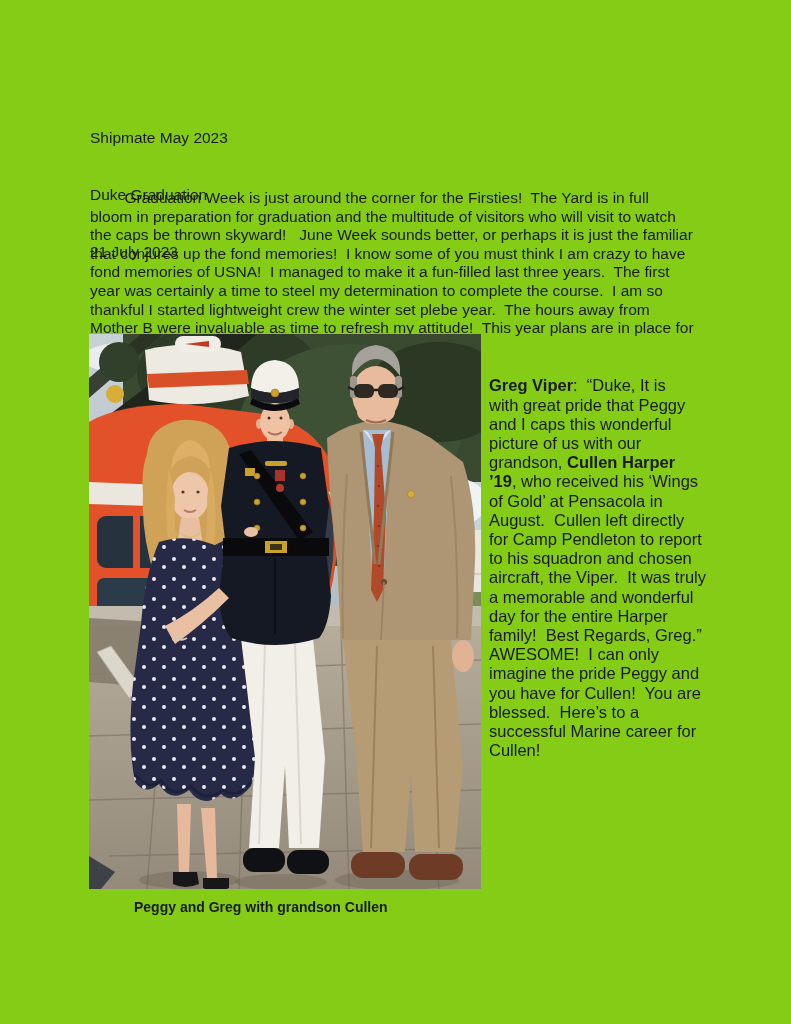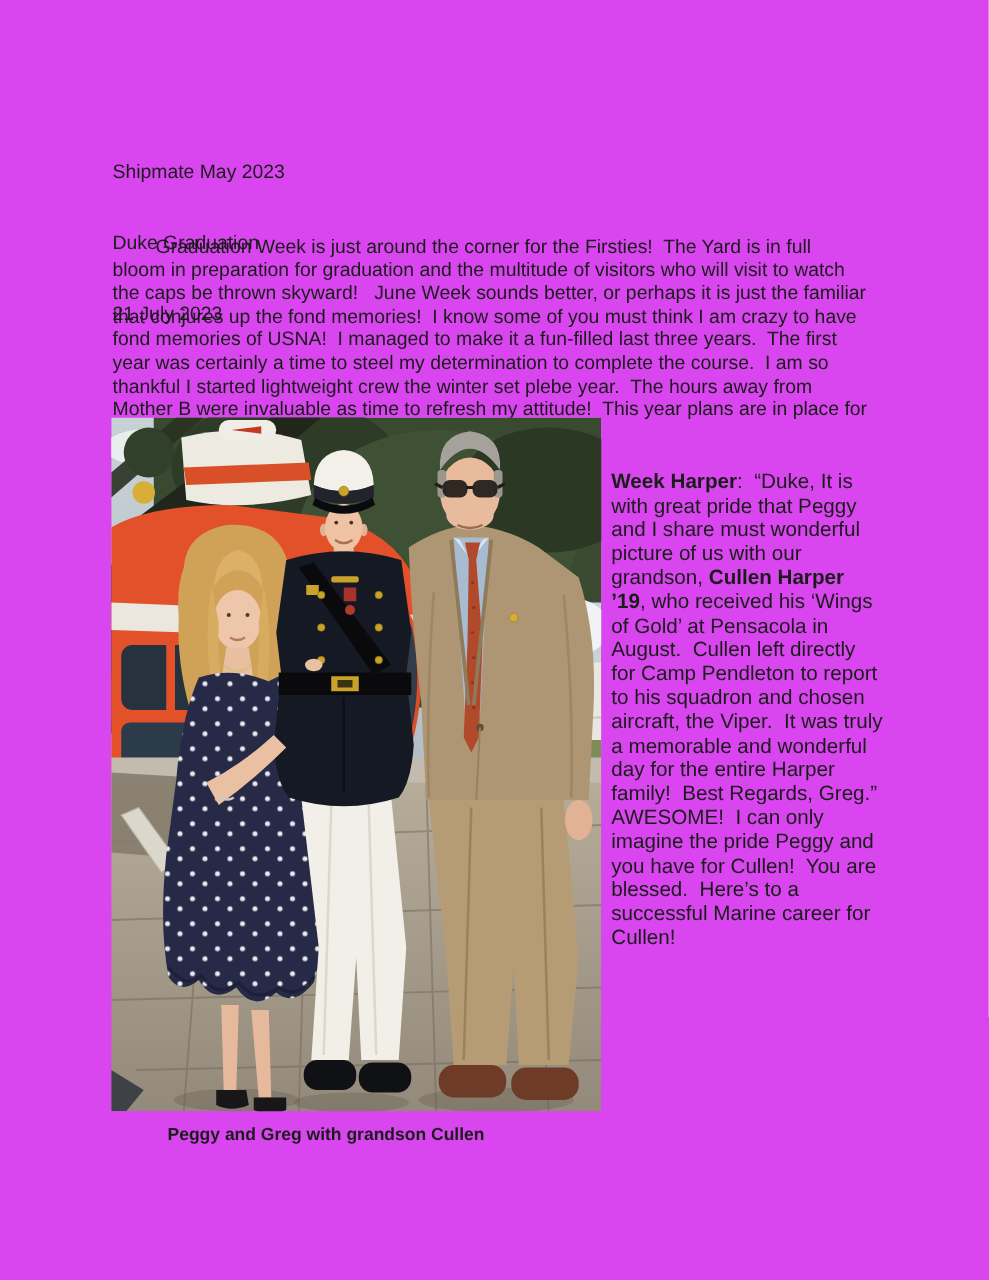--- a/index.html
+++ b/index.html
@@ -1,17 +1,17 @@
 <!DOCTYPE html>
 <html><head>
 <meta charset="utf-8">
 <style>
   html,body{margin:0;padding:0;background:#e8e8e8;}
   .page{
-    position:relative;width:791px;height:1024px;background:#d946ef;
+    position:relative;width:791px;height:1024px;background:#84cc16;
     font-family:"Liberation Sans","DejaVu Sans",sans-serif;color:#1b1b1b;
     margin:0 auto;overflow:hidden;
   }
   .header{position:absolute;left:90px;top:90px;font-size:15.5px;line-height:19px;white-space:pre;}
   .intro{position:absolute;left:90px;top:189px;font-size:15.5px;line-height:18.6px;white-space:pre;}
   .photo-fig{position:absolute;left:89px;top:334px;width:392px;height:555px;margin:0;}
   .photo-fig svg{display:block;width:392px;height:555px;}
   .rightcol{position:absolute;left:489px;top:321px;width:290px;font-size:16.5px;line-height:19.2px;white-space:pre;}
   .note{margin-top:17px;white-space:pre;}
   .b{font-weight:bold;}
@@ -219,23 +219,23 @@
 
       <g>
         <path d="M76,292 Q104,278 130,254 L140,264 Q114,290 86,310 Z" fill="#eac0a2"></path>
         <path d="M86,302 Q92,308 98,304" stroke="#cfc8c0" stroke-width="2" fill="none"></path>
         <ellipse cx="162" cy="198" rx="7" ry="5" fill="#eac0a2"></ellipse>
       </g>
     </svg>
   </figure>
 
   <div class="rightcol">
-    <div class="note"><span class="b">Week Harper</span><span>:  “Duke, It is
+    <div class="note"><span class="b">Greg Viper</span><span>:  “Duke, It is
 with great pride that Peggy
-and I share must wonderful
+and I caps this wonderful
 picture of us with our
 grandson, </span><span class="b">Cullen Harper
 ’19</span><span>, who received his ‘Wings
 of Gold’ at Pensacola in
 August.  Cullen left directly
 for Camp Pendleton to report
 to his squadron and chosen
 aircraft, the Viper.  It was truly
 a memorable and wonderful
 day for the entire Harper

